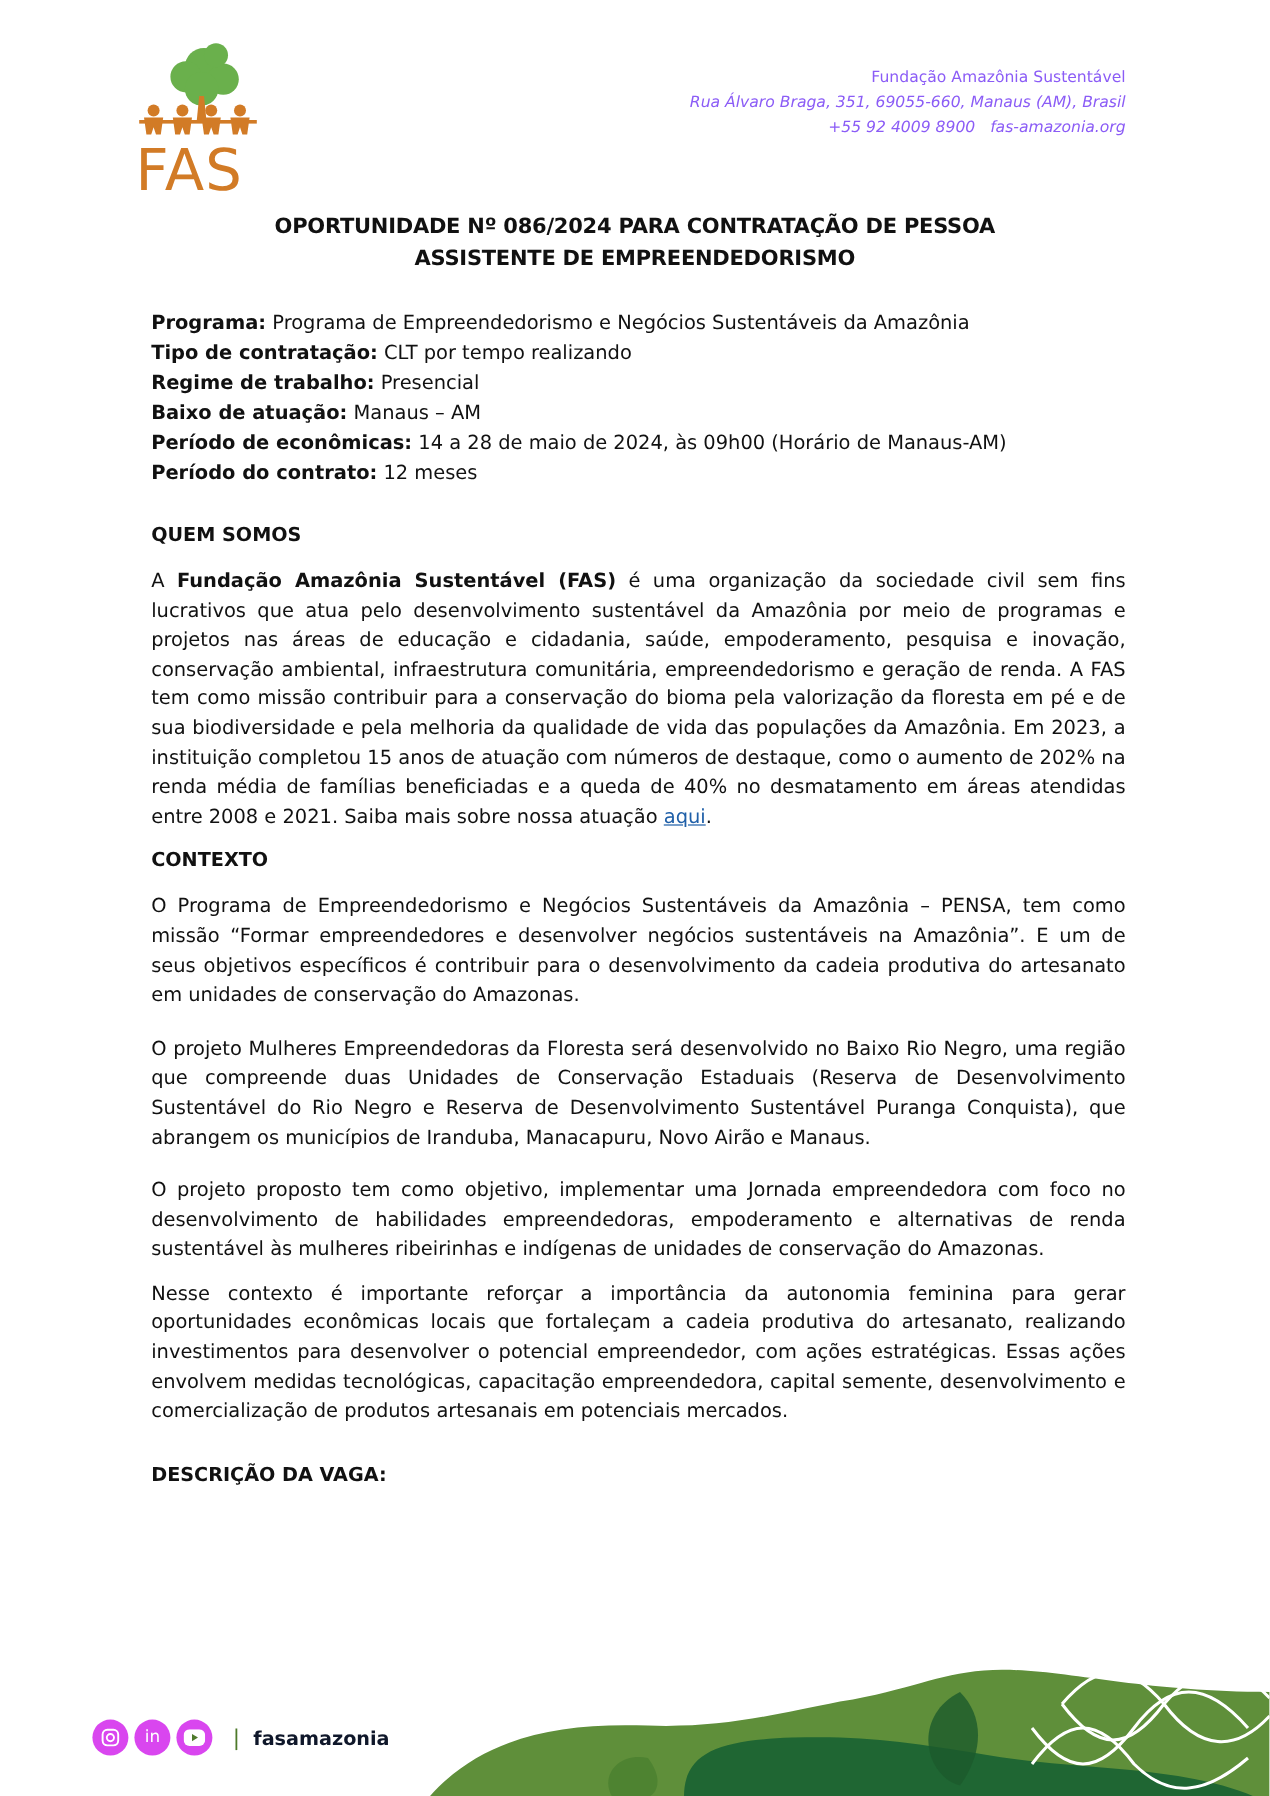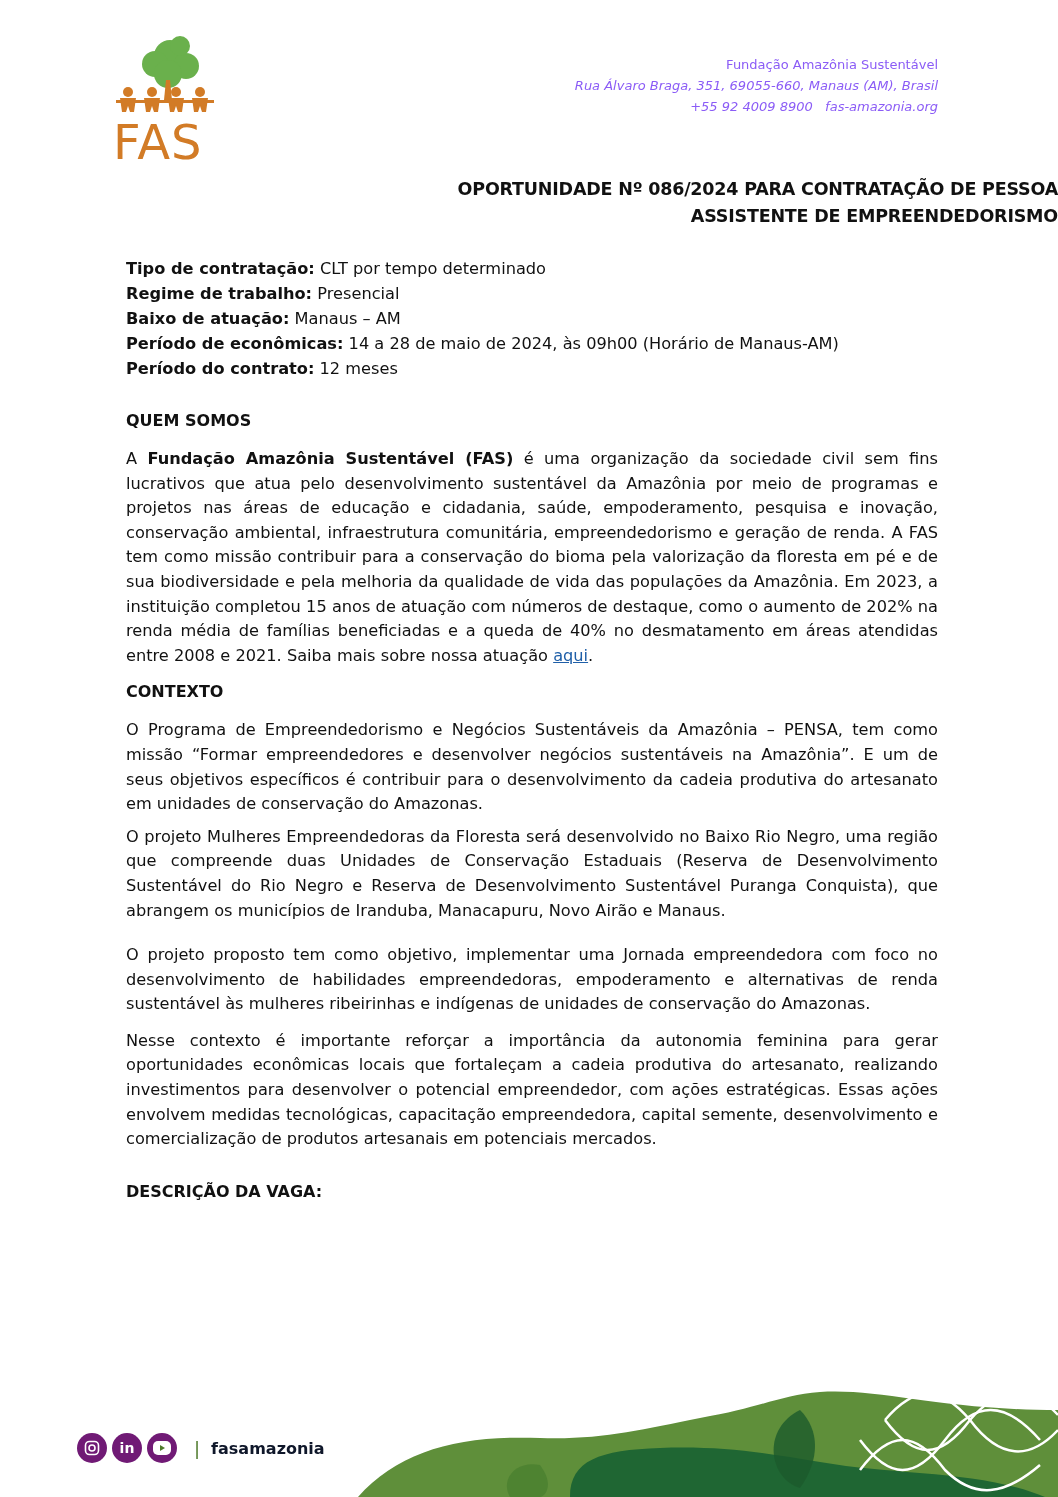--- a/index.html
+++ b/index.html
@@ -7,38 +7,38 @@
          font-family: "Liberation Sans", sans-serif; color: #111111; }
 
   .logo { position: absolute; left: 110px; top: 28px; width: 120px; height: 142px; }
   .logo-text { position: absolute; left: 113px; top: 118px; font-size: 48px; font-weight: normal;
                color: #d27b26; letter-spacing: 1px; line-height: 1; font-family: "DejaVu Sans", sans-serif; }
 
   .header-info { position: absolute; right: 120px; top: 54px; text-align: right;
                  font-family: "DejaVu Sans", sans-serif; font-size: 13px; color: #8b5cf6; line-height: 21px; }
   .header-info .it { font-style: italic; }
 
-  .title { position: absolute; left: 0; width: 1058px; top: 176px; text-align: right;
+  .title { position: absolute; left: 0; width: 1058px; top: 176px; text-align: center;
            font-weight: bold; font-size: 17.5px; line-height: 27px; color: #111; font-family: "DejaVu Sans", sans-serif; letter-spacing: -0.2px; }
 
   .content { position: absolute; left: 126px; width: 812px; top: 256px;
              font-family: "DejaVu Sans", sans-serif; font-size: 16.2px; color: #111; }
 
   .meta-line { line-height: 25px; height: 25px; white-space: nowrap; }
   .meta-line b { font-weight: bold; }
 
   h2 { font-size: 16px; font-weight: bold; margin: 0; line-height: 24px; }
   p { margin: 0; text-align: justify; line-height: 24.6px; }
 
   .link { color: #1f5fa8; text-decoration: underline; cursor: pointer; }
 
   .footer-social { position: absolute; left: 77px; top: 1433px; display: flex; align-items: center; gap: 5px; }
-  .social-icon { width: 30px; height: 30px; border-radius: 50%; background: #701a75;
+  .social-icon { width: 30px; height: 30px; border-radius: 50%; background: #d946ef;
                  display: flex; align-items: center; justify-content: center; color: #fff;
-                 font-weight: bold; font-size: 14px; font-family: "DejaVu Sans", sans-serif; }
+                 font-weight: normal; font-size: 14px; font-family: "DejaVu Sans", sans-serif; }
   .footer-sep { color: #4e7a2b; font-size: 18px; margin-left: 12px; font-family: "DejaVu Sans", sans-serif; }
   .footer-handle { color: #0f172a; font-weight: bold; font-size: 16px; margin-left: 6px; font-family: "DejaVu Sans", sans-serif; }
 
   .footer-wave { position: absolute; left: 340px; top: 1390px; width: 718px; height: 107px; }
 </style>
 </head>
 <body>
 
 <svg class="logo" viewBox="0 0 120 142">
   <g>
@@ -69,33 +69,34 @@
   <div class="it" style="white-space:pre;">+55 92 4009 8900   fas-amazonia.org</div>
 </div>
 
 <div class="title">
   <div>OPORTUNIDADE Nº 086/2024 PARA CONTRATAÇÃO DE PESSOA</div>
   <div>ASSISTENTE DE EMPREENDEDORISMO</div>
 </div>
 
 <div class="content">
   <div>
-    <div class="meta-line"><b>Tipo de contratação:</b> <span>CLT por tempo determinado</span></div>
+    <div class="meta-line"><b>Programa:</b> <span>Programa de Empreendedorismo e Negócios Sustentáveis da Amazônia</span></div>
+    <div class="meta-line"><b>Tipo de contratação:</b> <span>CLT por tempo realizando</span></div>
     <div class="meta-line"><b>Regime de trabalho:</b> <span>Presencial</span></div>
     <div class="meta-line"><b>Baixo de atuação:</b> <span>Manaus – AM</span></div>
     <div class="meta-line"><b>Período de econômicas:</b> <span>14 a 28 de maio de 2024, às 09h00 (Horário de Manaus-AM)</span></div>
     <div class="meta-line"><b>Período do contrato:</b> <span>12 meses</span></div>
   </div>
 
   <h2 style="margin-top:28px;">QUEM SOMOS</h2>
   <p style="margin-top:14px;"><span>A </span><b>Fundação Amazônia Sustentável (FAS)</b><span> é uma organização da sociedade civil sem fins lucrativos que atua pelo desenvolvimento sustentável da Amazônia por meio de programas e projetos nas áreas de educação e cidadania, saúde, empoderamento, pesquisa e inovação, conservação ambiental, infraestrutura comunitária, empreendedorismo e geração de renda. A FAS tem como missão contribuir para a conservação do bioma pela valorização da floresta em pé e de sua biodiversidade e pela melhoria da qualidade de vida das populações da Amazônia. Em 2023, a instituição completou 15 anos de atuação com números de destaque, como o aumento de 202% na renda média de famílias beneficiadas e a queda de 40% no desmatamento em áreas atendidas entre 2008 e 2021. Saiba mais sobre nossa atuação </span><a class="link">aqui</a><span>.</span></p>
 
   <h2 style="margin-top:12px;">CONTEXTO</h2>
   <p style="margin-top:14px;">O Programa de Empreendedorismo e Negócios Sustentáveis da Amazônia – PENSA, tem como missão “Formar empreendedores e desenvolver negócios sustentáveis na Amazônia”. E um de seus objetivos específicos é contribuir para o desenvolvimento da cadeia produtiva do artesanato em unidades de conservação do Amazonas.</p>
-  <p style="margin-top:8px;">O projeto Mulheres Empreendedoras da Floresta será desenvolvido no Baixo Rio Negro, uma região que compreende duas Unidades de Conservação Estaduais (Reserva de Desenvolvimento Sustentável do Rio Negro e Reserva de Desenvolvimento Sustentável Puranga Conquista), que abrangem os municípios de Iranduba, Manacapuru, Novo Airão e Manaus.</p>
+  <p style="margin-top:20px;">O projeto Mulheres Empreendedoras da Floresta será desenvolvido no Baixo Rio Negro, uma região que compreende duas Unidades de Conservação Estaduais (Reserva de Desenvolvimento Sustentável do Rio Negro e Reserva de Desenvolvimento Sustentável Puranga Conquista), que abrangem os municípios de Iranduba, Manacapuru, Novo Airão e Manaus.</p>
   <p style="margin-top:20px;">O projeto proposto tem como objetivo, implementar uma Jornada empreendedora com foco no desenvolvimento de habilidades empreendedoras, empoderamento e alternativas de renda sustentável às mulheres ribeirinhas e indígenas de unidades de conservação do Amazonas.</p>
   <p style="margin-top:12px;">Nesse contexto é importante reforçar a importância da autonomia feminina para gerar oportunidades econômicas locais que fortaleçam a cadeia produtiva do artesanato, realizando investimentos para desenvolver o potencial empreendedor, com ações estratégicas. Essas ações envolvem medidas tecnológicas, capacitação empreendedora, capital semente, desenvolvimento e comercialização de produtos artesanais em potenciais mercados.</p>
 
   <h2 style="margin-top:28px;">DESCRIÇÃO DA VAGA:</h2>
 </div>
 
 <div class="footer-social">
   <div class="social-icon">
     <svg width="16" height="16" viewBox="0 0 16 16">
         <rect x="1.5" y="1.5" width="13" height="13" rx="4" fill="none" stroke="#fff" stroke-width="1.6"></rect>

